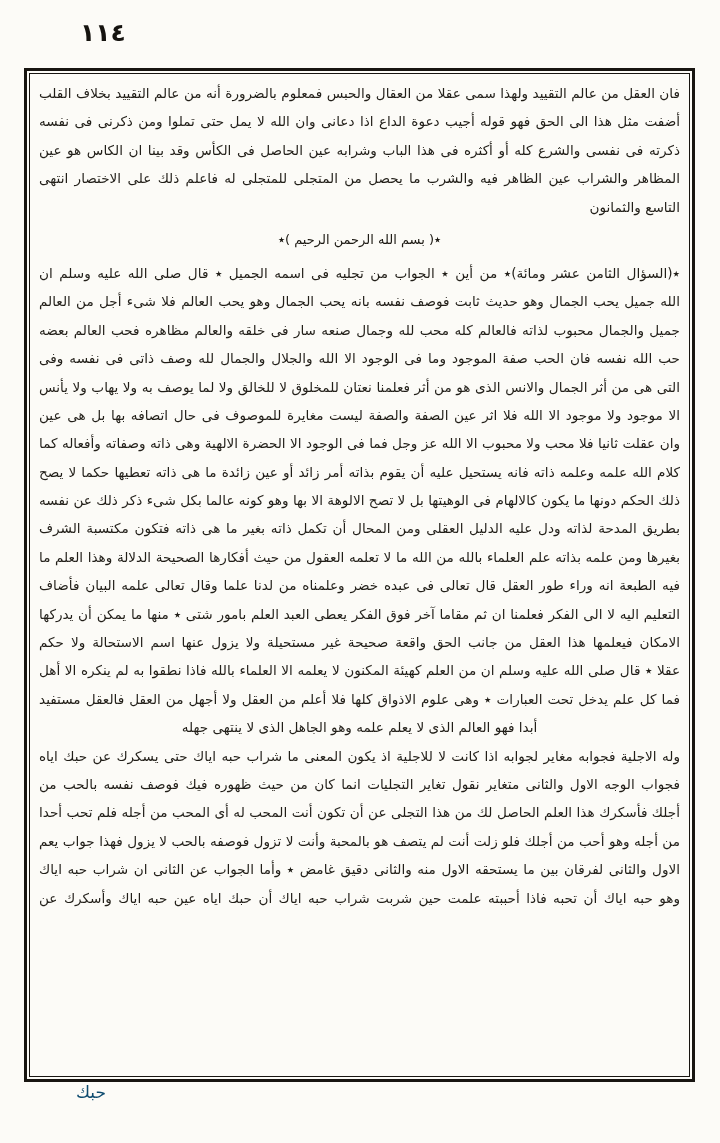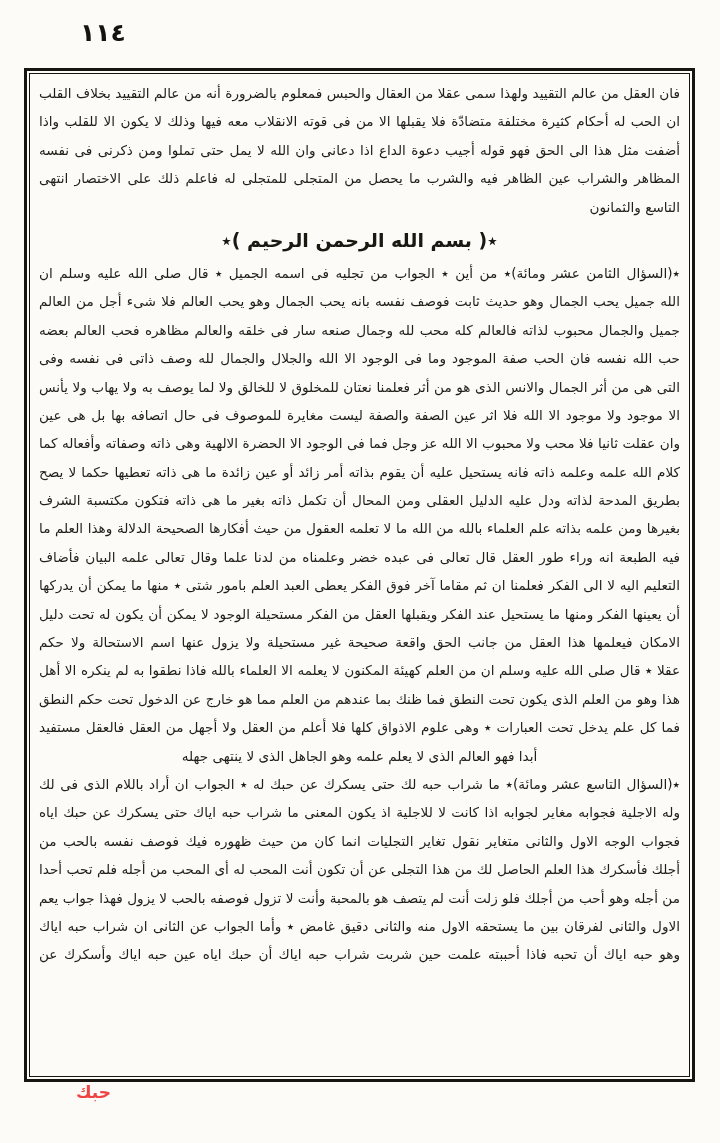--- a/index.html
+++ b/index.html
@@ -59,73 +59,71 @@
     text-align: center;
     text-align-last: right;
   }
   .line.center-line {
     text-align: right;
     text-align-last: center;
   }
   .basmala {
     text-align: center;
     text-align-last: center;
-    font-size: 19px;
-    font-weight: bold;
+    font-size: 13px;
+    font-weight: normal;
     height: 38px;
     line-height: 38px;
     color: #1b1812;
   }
   .catchword {
     position: absolute;
     top: 1082px;
     left: 76px;
     font-size: 17px;
-    font-weight: bold;
-    color: #ef4444;
+    font-weight: normal;
+    color: #0c4a6e;
   }
 </style>
 </head>
 <body>
 
 <div class="page">
 
   <div class="page-number">١١٤</div>
 
   <div class="text-frame">
     <div class="text-frame-inner">
 
       <div class="line">فان العقل من عالم التقييد ولهذا سمى عقلا من العقال والحبس فمعلوم بالضرورة أنه من عالم التقييد بخلاف القلب وذلك</div>
-      <div class="line">ان الحب له أحكام كثيرة مختلفة متضادّة فلا يقبلها الا من فى قوته الانقلاب معه فيها وذلك لا يكون الا للقلب واذا</div>
       <div class="line">أضفت مثل هذا الى الحق فهو قوله أجيب دعوة الداع اذا دعانى وان الله لا يمل حتى تملوا ومن ذكرنى فى نفسه</div>
+      <div class="line">ذكرته فى نفسى والشرع كله أو أكثره فى هذا الباب وشرابه عين الحاصل فى الكأس وقد بينا ان الكاس هو عين</div>
       <div class="line">المظاهر والشراب عين الظاهر فيه والشرب ما يحصل من المتجلى للمتجلى له فاعلم ذلك على الاختصار انتهى الجزء</div>
       <div class="line end-line">التاسع والثمانون</div>
 
       <div class="basmala">٭( بسم الله الرحمن الرحيم )٭</div>
 
       <div class="line">٭(السؤال الثامن عشر ومائة)٭ من أين ٭ الجواب من تجليه فى اسمه الجميل ٭ قال صلى الله عليه وسلم ان</div>
       <div class="line">الله جميل يحب الجمال وهو حديث ثابت فوصف نفسه بانه يحب الجمال وهو يحب العالم فلا شىء أجل من العالم وهو</div>
       <div class="line">جميل والجمال محبوب لذاته فالعالم كله محب لله وجمال صنعه سار فى خلقه والعالم مظاهره فحب العالم بعضه بعضا هب من</div>
       <div class="line">حب الله نفسه فان الحب صفة الموجود وما فى الوجود الا الله والجلال والجمال لله وصف ذاتى فى نفسه وفى صنعه والهيبة</div>
       <div class="line">التى هى من أثر الجمال والانس الذى هو من أثر فعلمنا نعتان للمخلوق لا للخالق ولا لما يوصف به ولا يهاب ولا يأنس</div>
       <div class="line">الا موجود ولا موجود الا الله فلا اثر عين الصفة والصفة ليست مغايرة للموصوف فى حال اتصافه بها بل هى عين الموصوف</div>
       <div class="line">وان عقلت ثانيا فلا محب ولا محبوب الا الله عز وجل فما فى الوجود الا الحضرة الالهية وهى ذاته وصفاته وأفعاله كما نقول</div>
       <div class="line">كلام الله علمه وعلمه ذاته فانه يستحيل عليه أن يقوم بذاته أمر زائد أو عين زائدة ما هى ذاته تعطيها حكما لا يصح لها</div>
+      <div class="line">ذلك الحكم دونها ما يكون كالالهام فى الوهيتها بل لا تصح الالوهة الا بها وهو كونه عالما بكل شىء ذكر ذلك عن نفسه</div>
       <div class="line">بطريق المدحة لذاته ودل عليه الدليل العقلى ومن المحال أن تكمل ذاته بغير ما هى ذاته فتكون مكتسبة الشرف</div>
       <div class="line">بغيرها ومن علمه بذاته علم العلماء بالله من الله ما لا تعلمه العقول من حيث أفكارها الصحيحة الدلالة وهذا العلم ما نقول</div>
       <div class="line">فيه الطبعة انه وراء طور العقل قال تعالى فى عبده خضر وعلمناه من لدنا علما وقال تعالى علمه البيان فأضاف</div>
       <div class="line">التعليم اليه لا الى الفكر فعلمنا ان ثم مقاما آخر فوق الفكر يعطى العبد العلم بامور شتى ٭ منها ما يمكن أن يدركها من</div>
-      <div class="line">أن يعينها الفكر ومنها ما يستحيل عند الفكر ويقبلها العقل من الفكر مستحيلة الوجود لا يمكن أن يكون له تحت دليل</div>
       <div class="line">الامكان فيعلمها هذا العقل من جانب الحق واقعة صحيحة غير مستحيلة ولا يزول عنها اسم الاستحالة ولا حكم الاستحالة</div>
       <div class="line">عقلا ٭ قال صلى الله عليه وسلم ان من العلم كهيئة المكنون لا يعلمه الا العلماء بالله فاذا نطقوا به لم ينكره الا أهل الغرة بالله</div>
-      <div class="line">هذا وهو من العلم الذى يكون تحت النطق فما ظنك بما عندهم من العلم مما هو خارج عن الدخول تحت حكم النطق</div>
       <div class="line">فما كل علم يدخل تحت العبارات ٭ وهى علوم الاذواق كلها فلا أعلم من العقل ولا أجهل من العقل فالعقل مستفيد</div>
       <div class="line center-line">أبدا فهو العالم الذى لا يعلم علمه وهو الجاهل الذى لا ينتهى جهله</div>
 
-      <div class="line">٭(السؤال التاسع عشر ومائة)٭ ما شراب حبه لك حتى يسكرك عن حبك له ٭ الجواب ان أراد باللام الذى فى لك</div>
       <div class="line">وله الاجلية فجوابه مغاير لجوابه اذا كانت لا للاجلية اذ يكون المعنى ما شراب حبه اياك حتى يسكرك عن حبك اياه</div>
       <div class="line">فجواب الوجه الاول والثانى متغاير نقول تغاير التجليات انما كان من حيث ظهوره فيك فوصف نفسه بالحب من</div>
       <div class="line">أجلك فأسكرك هذا العلم الحاصل لك من هذا التجلى عن أن تكون أنت المحب له أى المحب من أجله فلم تحب أحدا</div>
       <div class="line">من أجله وهو أحب من أجلك فلو زلت أنت لم يتصف هو بالمحبة وأنت لا تزول فوصفه بالحب لا يزول فهذا جواب يعم</div>
       <div class="line">الاول والثانى لفرقان بين ما يستحقه الاول منه والثانى دقيق غامض ٭ وأما الجواب عن الثانى ان شراب حبه اياك</div>
       <div class="line">وهو حبه اياك أن تحبه فاذا أحببته علمت حين شربت شراب حبه اياك أن حبك اياه عين حبه اياك وأسكرك عن</div>
 
     </div>
   </div>
 

